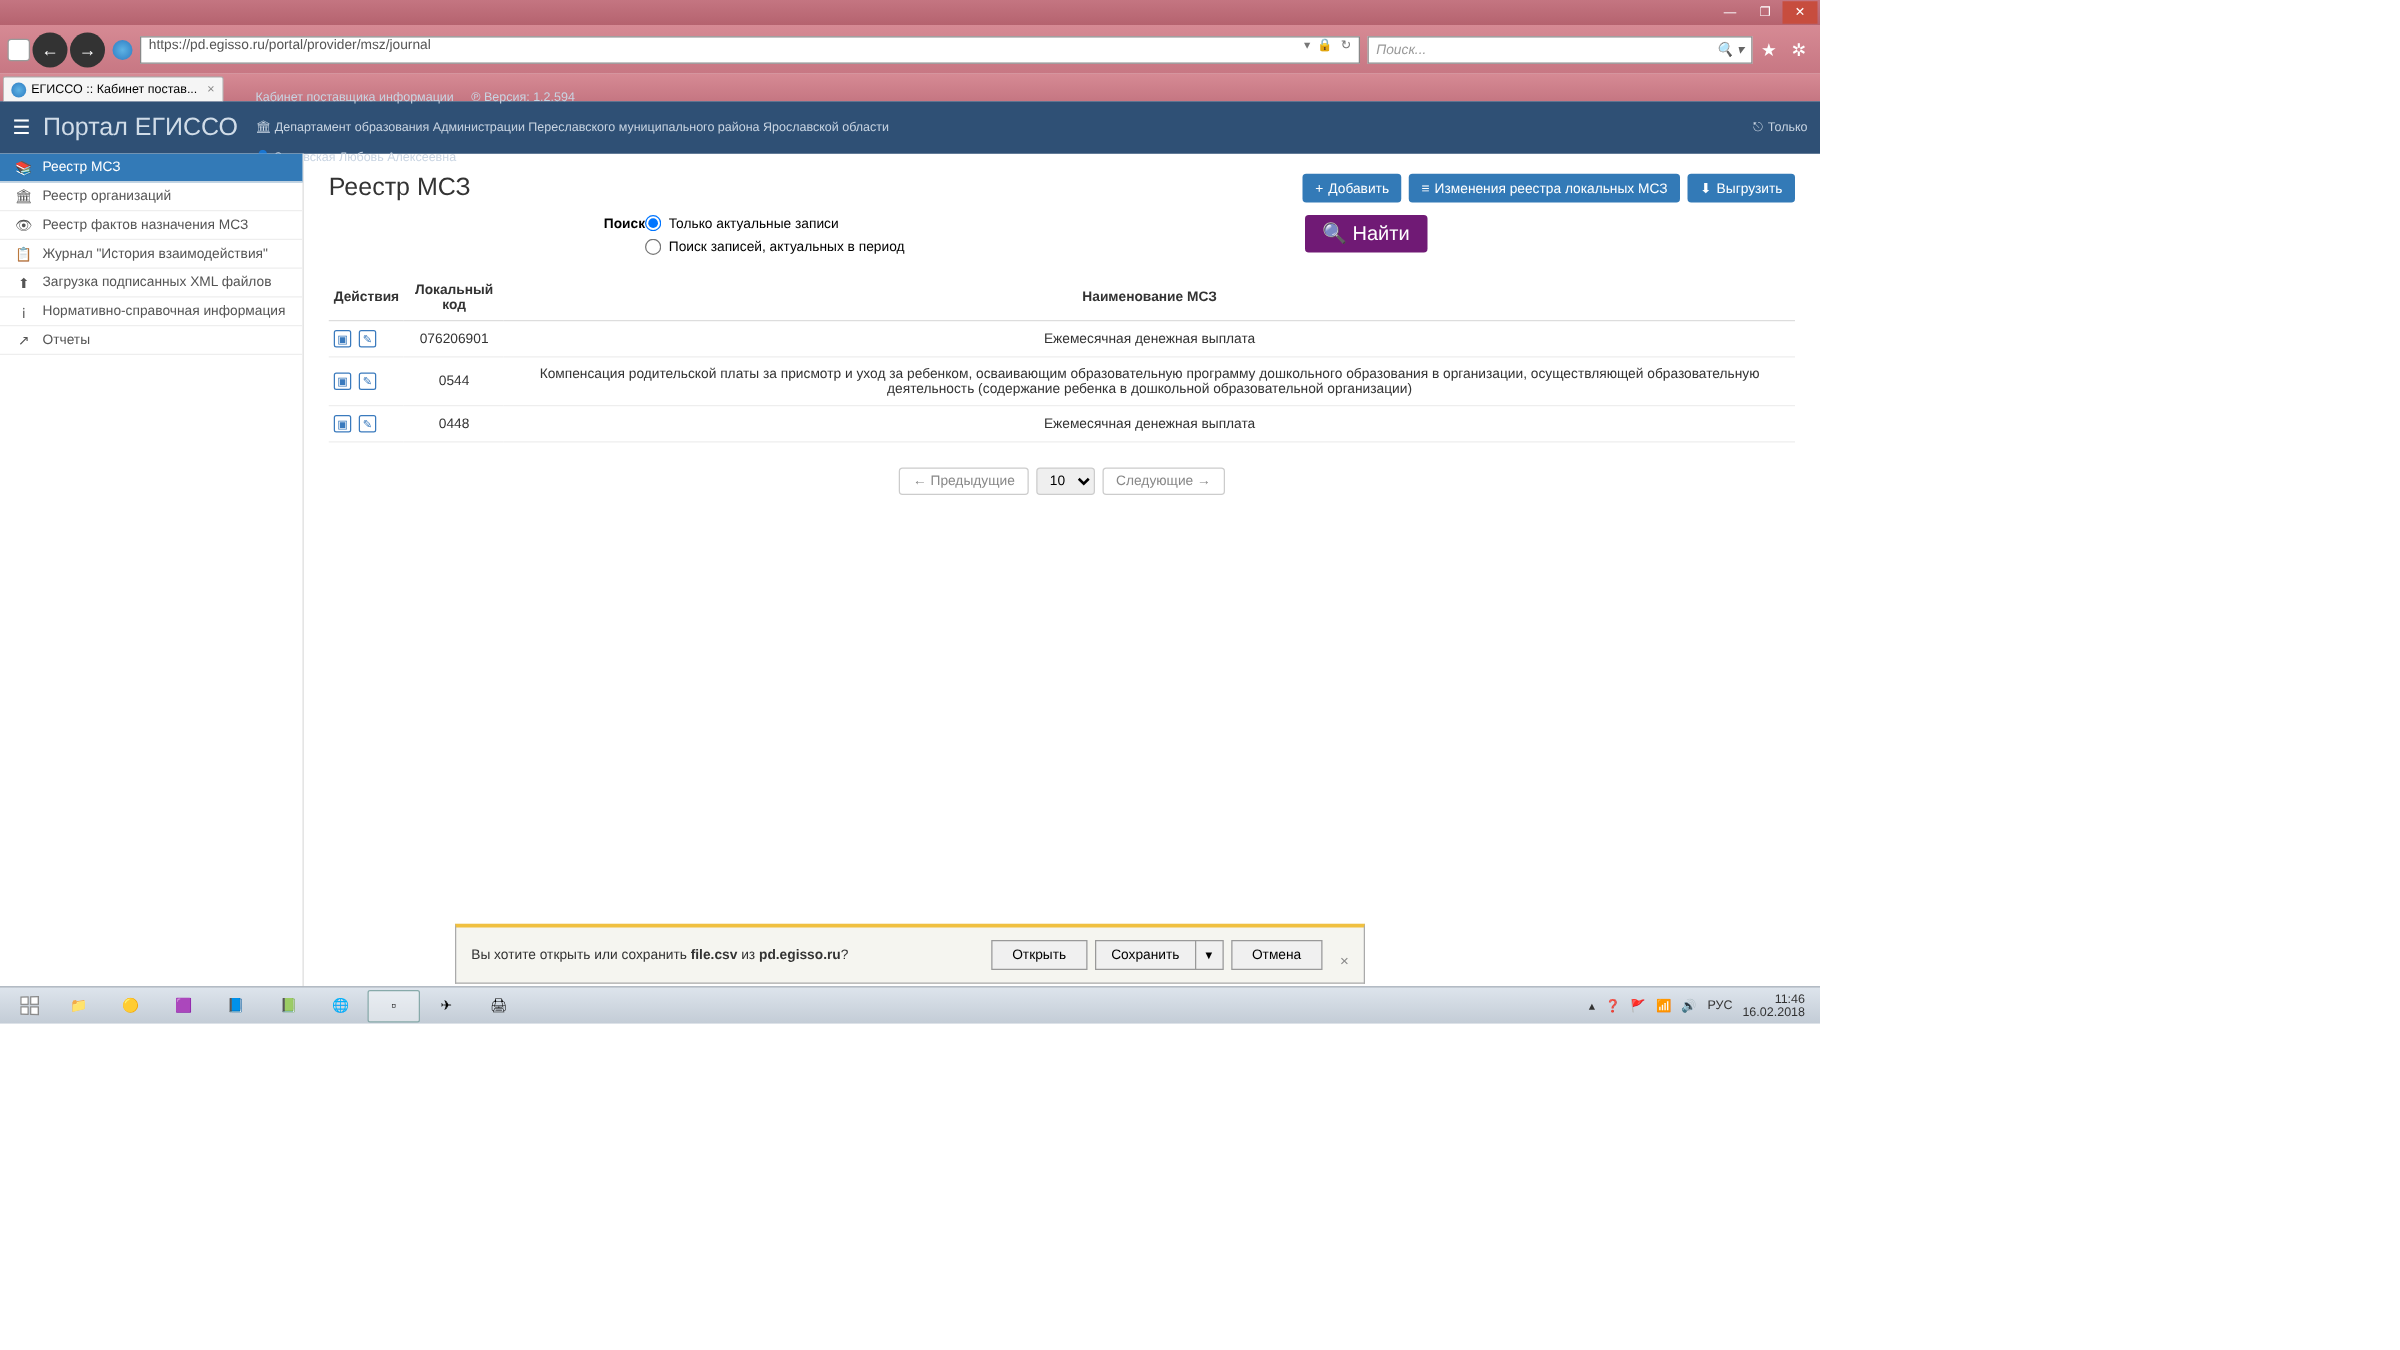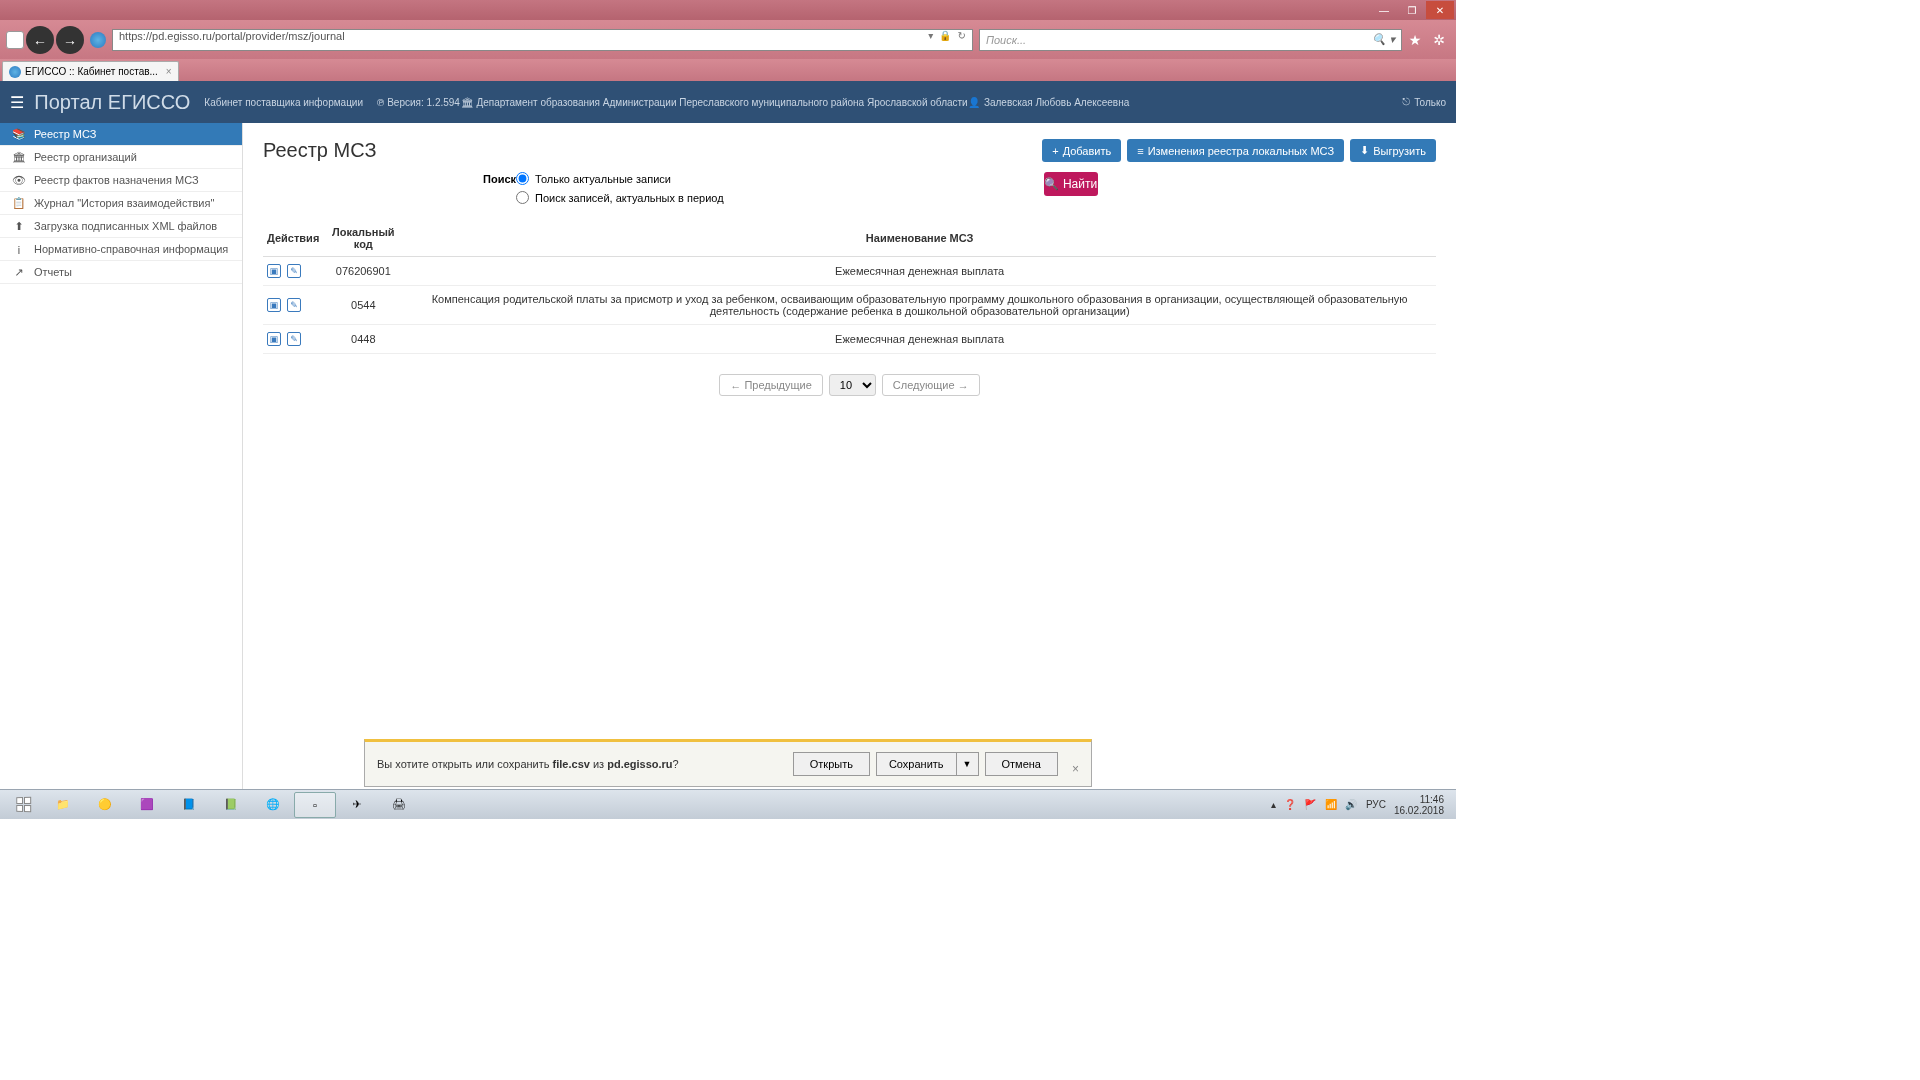--- a/index.html
+++ b/index.html
@@ -10,54 +10,54 @@
 .titlebar-btn { width: 28px; height: 18px; display: flex; align-items: center; justify-content: center; color: #fff; font-size: 10px; cursor: pointer; }
 .titlebar-btn.close { background: #c74d3e; }
 
 
 .browser-bar { height: 39px; background: linear-gradient(to bottom, #d68a94, #c77783); display: flex; align-items: center; padding: 0 6px; gap: 2px; }
 .nav-btn { width: 28px; height: 28px; border-radius: 50%; background: #333; color: #fff; display: flex; align-items: center; justify-content: center; font-size: 14px; cursor: pointer; }
 .nav-btn.small { width: 18px; height: 18px; border-radius: 3px; background: #fff; border: 1px solid #999; font-size: 9px; }
 .ie-icon { width: 16px; height: 16px; background: radial-gradient(circle, #5eb3e4, #2b79c1); border-radius: 50%; margin-left: 4px; }
 .url-bar { flex: 1; height: 22px; background: #fff; border: 1px solid #888; display: flex; align-items: flex-start; padding: 0 6px; margin: 0 4px; font-size: 11px; color: #555; }
 .url-icons { display: flex; gap: 6px; color: #777; font-size: 10px; }
-.search-box { width: 423px; height: 22px; background: #fff; border: 1px solid #888; display: flex; align-items: center; padding: 0 6px; color: #999; font-style: italic; }
+.search-box { width: 308px; height: 22px; background: #fff; border: 1px solid #888; display: flex; align-items: center; padding: 0 6px; color: #999; font-style: italic; }
 .toolbar-icon { width: 22px; height: 22px; display: flex; align-items: center; justify-content: center; color: #fff; font-size: 14px; cursor: pointer; }
 
 
 .tabs-bar { height: 22px; background: linear-gradient(to bottom, #d68a94, #c57682); display: flex; align-items: flex-end; padding-left: 2px; }
 .tab { height: 20px; background: #f5f5f5; border: 1px solid #aaa; border-bottom: none; padding: 2px 6px; display: flex; align-items: center; gap: 4px; font-size: 10px; border-radius: 2px 2px 0 0; }
 .tab-icon { width: 12px; height: 12px; background: radial-gradient(circle, #5eb3e4, #2b79c1); border-radius: 50%; }
 .tab-close { color: #888; cursor: pointer; margin-left: 4px; }
 
 
 .app-header { background: #2f5075; color: #fff; height: 42px; display: flex; align-items: center; padding: 0 10px; font-size: 10px; }
 .hamburger { font-size: 16px; margin-right: 10px; cursor: pointer; }
 .portal-title { font-size: 20px; color: #d0dce8; margin-right: 14px; white-space: nowrap; }
-.header-info { display: flex; flex-direction: row; gap: 1px; font-size: 10px; color: #c8d4e2; }
+.header-info { display: flex; flex-direction: column; gap: 12px; font-size: 10px; color: #c8d4e2; }
 .header-row { display: flex; gap: 14px; align-items: center; }
 .logout { margin-left: auto; color: #c8d4e2; cursor: pointer; display: flex; align-items: center; gap: 4px; }
 
 
 .main { display: flex; height: calc(100% - 123px - 30px); }
 .sidebar { width: 243px; border-right: 1px solid #ddd; background: #fff; }
 .sidebar-item { height: 23px; display: flex; align-items: center; padding-left: 12px; gap: 8px; font-size: 11px; color: #555; border-bottom: 1px solid #eee; cursor: pointer; }
 .sidebar-item.active { background: #337ab7; color: #fff; }
 .sidebar-item .icon { width: 14px; text-align: center; font-size: 11px; }
 
 .content { flex: 1; padding: 16px 20px; overflow: auto; }
 .page-title { font-size: 20px; color: #333; margin-bottom: 10px; display: flex; align-items: center; }
 .btn-row { margin-left: auto; display: flex; gap: 6px; }
 .btn { background: #337ab7; color: #fff; border: none; border-radius: 3px; padding: 5px 10px; font-size: 11px; cursor: pointer; display: flex; align-items: center; gap: 4px; }
 
 .search-row { display: flex; align-items: flex-start; margin: 10px 0 16px 220px; gap: 0; font-size: 11px; }
 .search-label { font-weight: bold; padding-top: 1px; }
 .radio-group { display: flex; flex-direction: column; gap: 6px; }
 .radio-opt { display: flex; align-items: center; gap: 6px; }
-.find-btn { background: #be185d; color: #fff; border: none; border-radius: 3px; padding: 5px 1px; font-size: 12px; cursor: pointer; margin-left: 320px; }
+.find-btn { background: #701a75; color: #fff; border: none; border-radius: 3px; padding: 5px 14px; font-size: 16px; cursor: pointer; margin-left: 320px; }
 
 table { width: 100%; border-collapse: collapse; font-size: 11px; }
 th { text-align: center; font-weight: bold; padding: 6px 4px; border-bottom: 1px solid #ddd; color: #333; }
 th:first-child, th:nth-child(2) { text-align: center; }
 td { padding: 7px 4px; border-bottom: 1px solid #eee; text-align: center; color: #333; }
 td:first-child { text-align: left; width: 50px; }
 td:nth-child(2) { width: 80px; text-align: center; }
 .action-icons { display: flex; gap: 6px; }
 .action-icon { width: 14px; height: 14px; border: 1px solid #3a7abd; border-radius: 2px; display: flex; align-items: center; justify-content: center; font-size: 9px; color: #3a7abd; cursor: pointer; }
 

